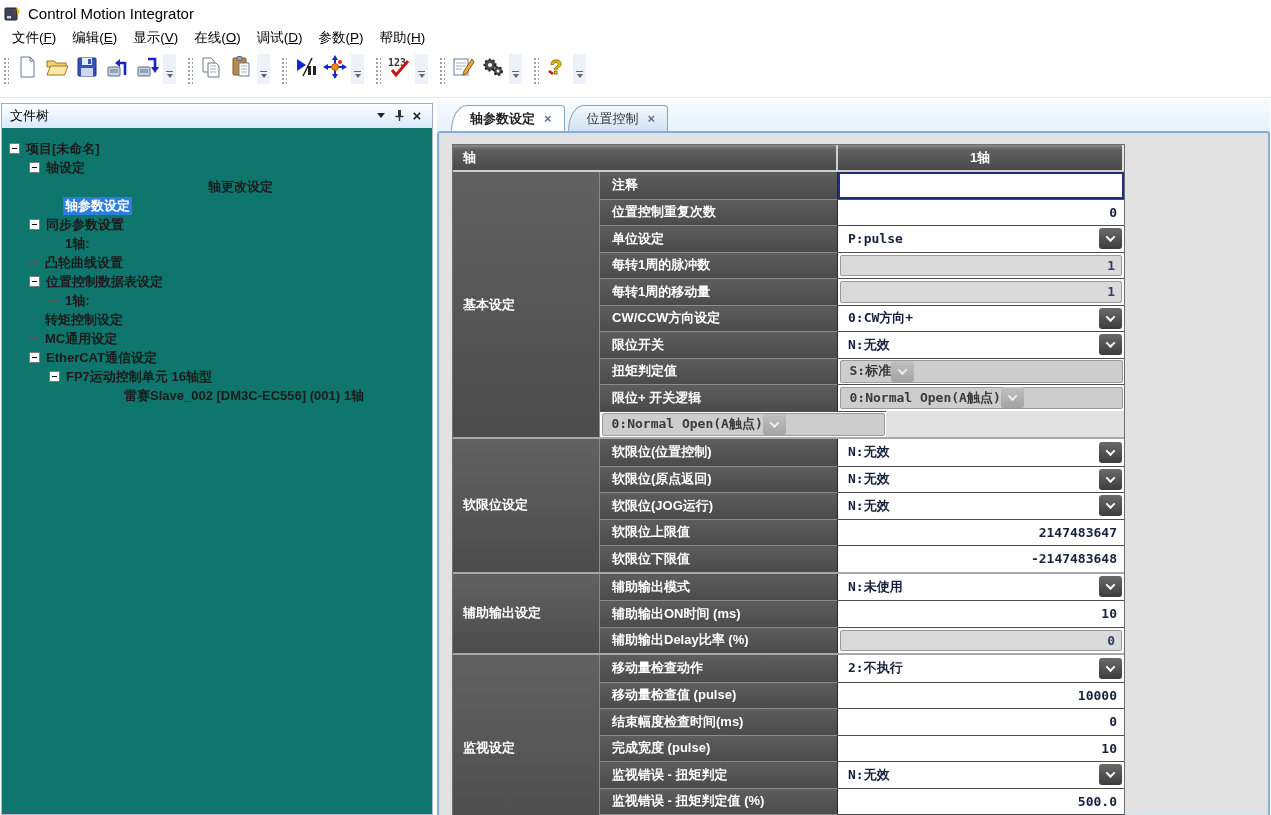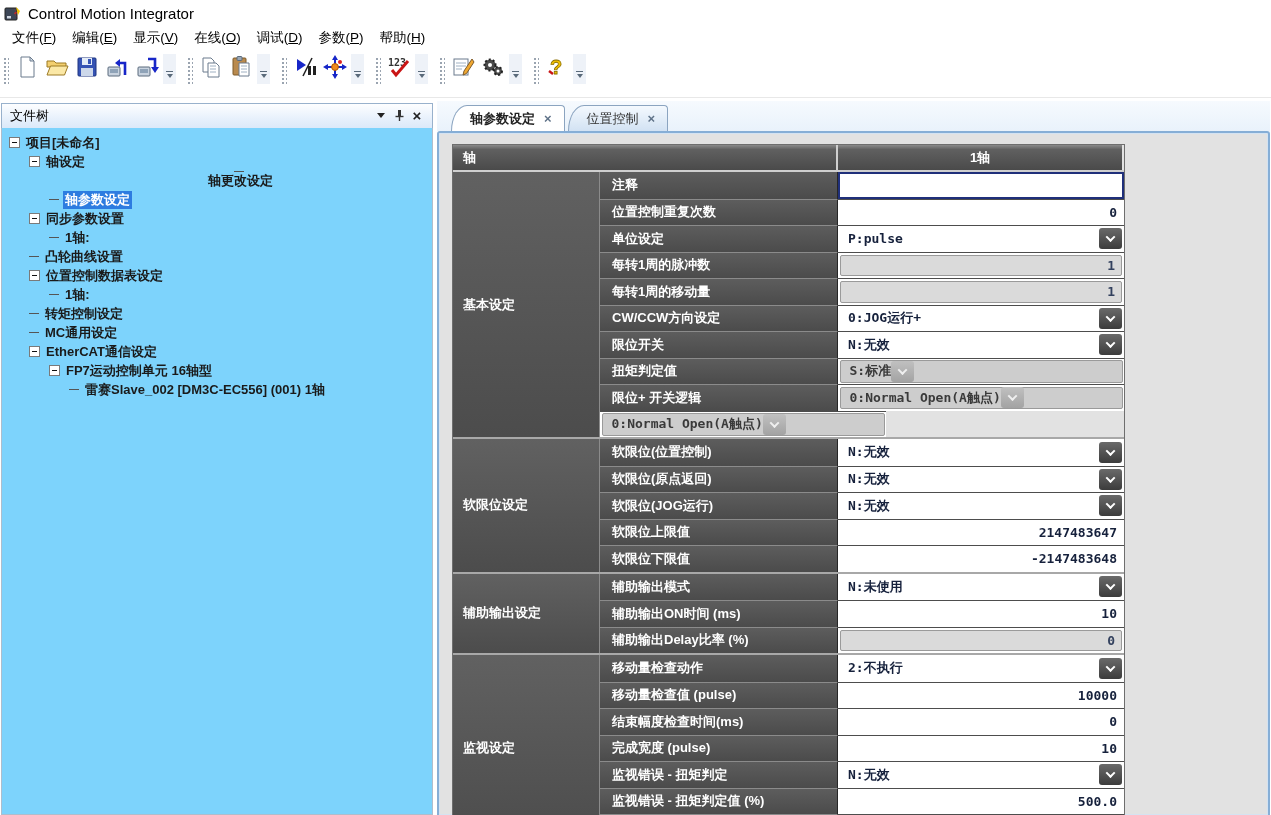--- a/index.html
+++ b/index.html
@@ -32,21 +32,21 @@
 
   
   .dockpanel { position:absolute; left:1px; top:3px; width:432px; bottom:0; }
   .dockheader { height:41px; display:flex; align-items:center; padding:0 6px 16px 8px;
       background:linear-gradient(180deg,#fdfeff 0%,#e3eefb 45%,#c9ddf4 100%);
       border:1px solid #98b1cc; }
   .dockheader .dtitle { flex:1; font-size:13px; color:#000; }
   .hicon { width:18px; height:16px; display:flex; align-items:center; justify-content:center; color:#333; cursor:pointer; }
   .chev-dn { width:0; height:0; border-left:4px solid transparent; border-right:4px solid transparent; border-top:5px solid #222; }
   .close-x { font-size:15px; font-weight:bold; color:#222; line-height:1; }
-  .tree { position:absolute; left:0; right:0; top:25px; bottom:0; background:#7dd3fc; border:1px solid #aebdcc; border-top:none; padding-top:5px; overflow:hidden; }
+  .tree { position:absolute; left:0; right:0; top:25px; bottom:0; background:#0f766e; border:1px solid #aebdcc; border-top:none; padding-top:11px; overflow:hidden; }
   .tnode { height:19px; display:flex; align-items:center; font-size:13px; font-weight:bold; color:#1a1a1a; white-space:nowrap; cursor:default; }
   .tnode .expander { width:11px; height:11px; border:1px solid #7a7a7a; background:#fff; display:flex; align-items:center; justify-content:center; margin-right:4px; flex:0 0 auto; }
   .tnode .expander .minus { width:5px; border-top:1px solid #111; }
   .tnode .dash { width:10px; border-top:1px solid #555; margin-right:4px; flex:0 0 auto; }
   .tnode .tlabel { padding:0 2px; }
   .tnode .tlabel.sel { background:#2d7ce0; color:#fff; }
 
   
   .rightarea { position:absolute; left:437px; top:1px; right:1px; bottom:0; }
   .tabstrip { height:30px; display:flex; align-items:flex-end; padding-left:14px; background:linear-gradient(180deg,#f6fafe,#e9f2fb); }
@@ -330,21 +330,21 @@
             <span class="minus"></span>
           </span>
           <span class="tlabel">EtherCAT通信设定</span>
         </div>
         <div class="tnode" style="padding-left: 47px;">
           <span class="expander">
             <span class="minus"></span>
           </span>
           <span class="tlabel">FP7运动控制单元 16轴型</span>
         </div>
-        <div class="tnode" style="padding-left: 67px;">
+        <div class="tnode" style="padding-left: 67px; gap: 39px;">
           <span class="dash"></span>
           <span class="tlabel">雷赛Slave_002 [DM3C-EC556] (001) 1轴</span>
         </div>
       </div>
   </div>
 
   <div class="rightarea">
     <div class="tabstrip">
         <div class="tab active">
           <span>轴参数设定</span>
@@ -397,21 +397,21 @@
                 <div class="prow">
                   <div class="plabel">每转1周的移动量</div>
                   <div class="pvalue">
                     <div class="v-num-dis">1</div>
                   </div>
                 </div>
                 <div class="prow">
                   <div class="plabel">CW/CCW方向设定</div>
                   <div class="pvalue">
                     <div class="v-drop">
-                      <span class="dtext">0:JOG运行+</span>
+                      <span class="dtext">0:CW方向+</span>
                       <span class="dbtn">
                         <span class="vchev"></span>
                       </span>
                     </div>
                   </div>
                 </div>
                 <div class="prow">
                   <div class="plabel">限位开关</div>
                   <div class="pvalue">
                     <div class="v-drop">

